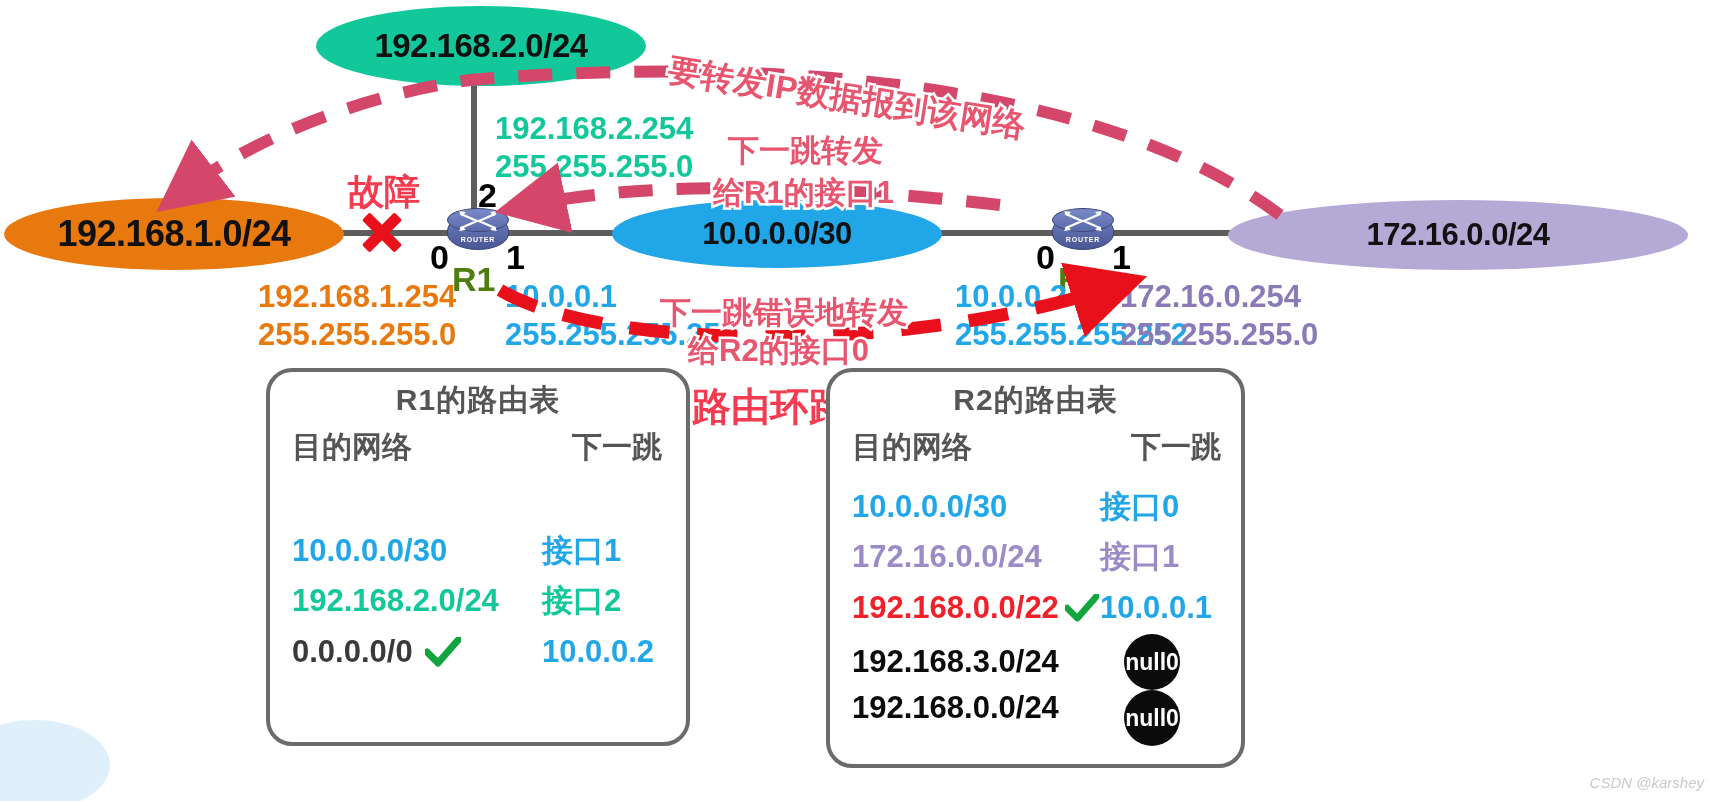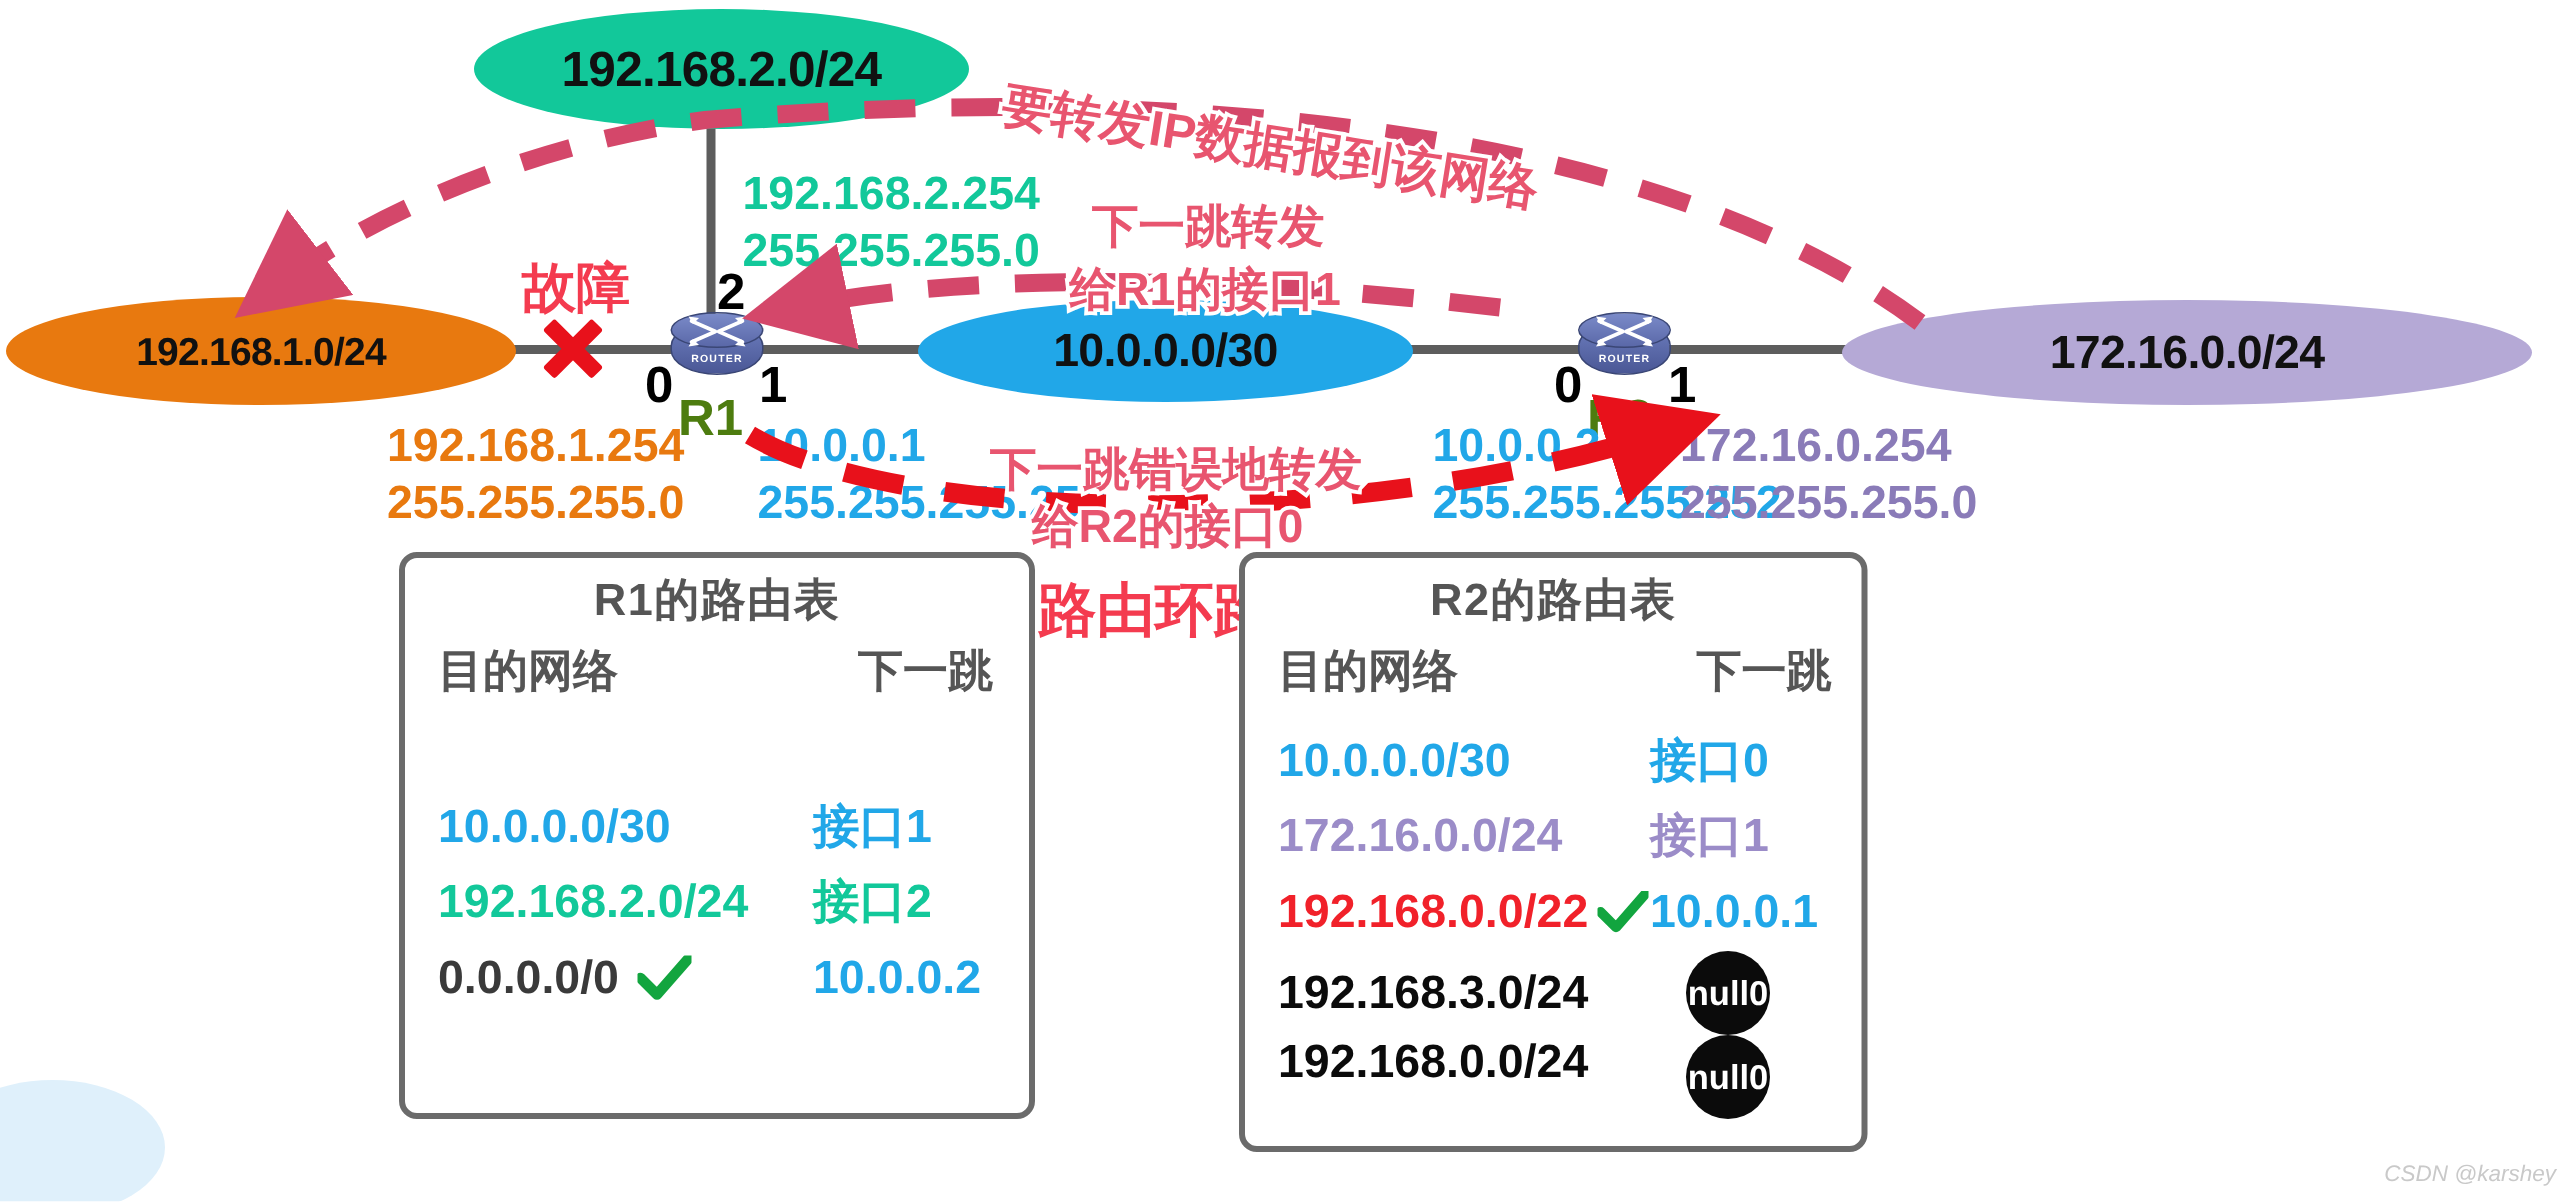--- a/index.html
+++ b/index.html
@@ -92,21 +92,21 @@
     -webkit-text-stroke: 5px #ffffff;
     paint-order: stroke fill;
   }
 
   
   .dashsvg { position: absolute; left: 0; top: 0; pointer-events: none; }
 
   
   .card {
     border: 4px solid #6b6b6b;
-    border-radius: 12px;
+    border-radius: 26px;
     background: #ffffff;
   }
   .card-title {
     text-align: center; font-weight: bold; font-size: 30px; color: #555;
     letter-spacing: 1px;
   }
   .col-head {
     font-weight: bold; font-size: 30px; color: #555;
   }
   .cell { font-weight: bold; font-size: 31px; white-space: nowrap; }
@@ -138,21 +138,21 @@
   <div class="abs wire" style="left:318px; top:230px; width:150px; height:6px;"></div>
   <div class="abs wire" style="left:500px; top:230px; width:130px; height:6px;"></div>
   <div class="abs wire" style="left:930px; top:230px; width:140px; height:6px;"></div>
   <div class="abs wire" style="left:1105px; top:230px; width:130px; height:6px;"></div>
   <div class="abs wire" style="left:471px; top:46px; width:6px; height:188px;"></div>
 
   <div class="abs cloud" style="left:316px; top:6px; width:330px; height:80px; background:#12c89a; font-size:33px;">
     <span>192.168.2.0/24</span>
   </div>
 
-  <div class="abs cloud" style="left:4px; top:198px; width:340px; height:72px; background:#e8790f; font-size:26px;">
+  <div class="abs cloud" style="left:4px; top:198px; width:340px; height:72px; background:#e8790f; font-size:36px;">
     <span>192.168.1.0/24</span>
   </div>
 
   <div class="abs cloud" style="left:612px; top:200px; width:330px; height:68px; background:#21a7e8; font-size:31px;">
     <span>10.0.0.0/30</span>
   </div>
 
   <div class="abs cloud" style="left:1228px; top:200px; width:460px; height:70px; background:#b5a9d6; font-size:31px;">
     <span>172.16.0.0/24</span>
   </div>

